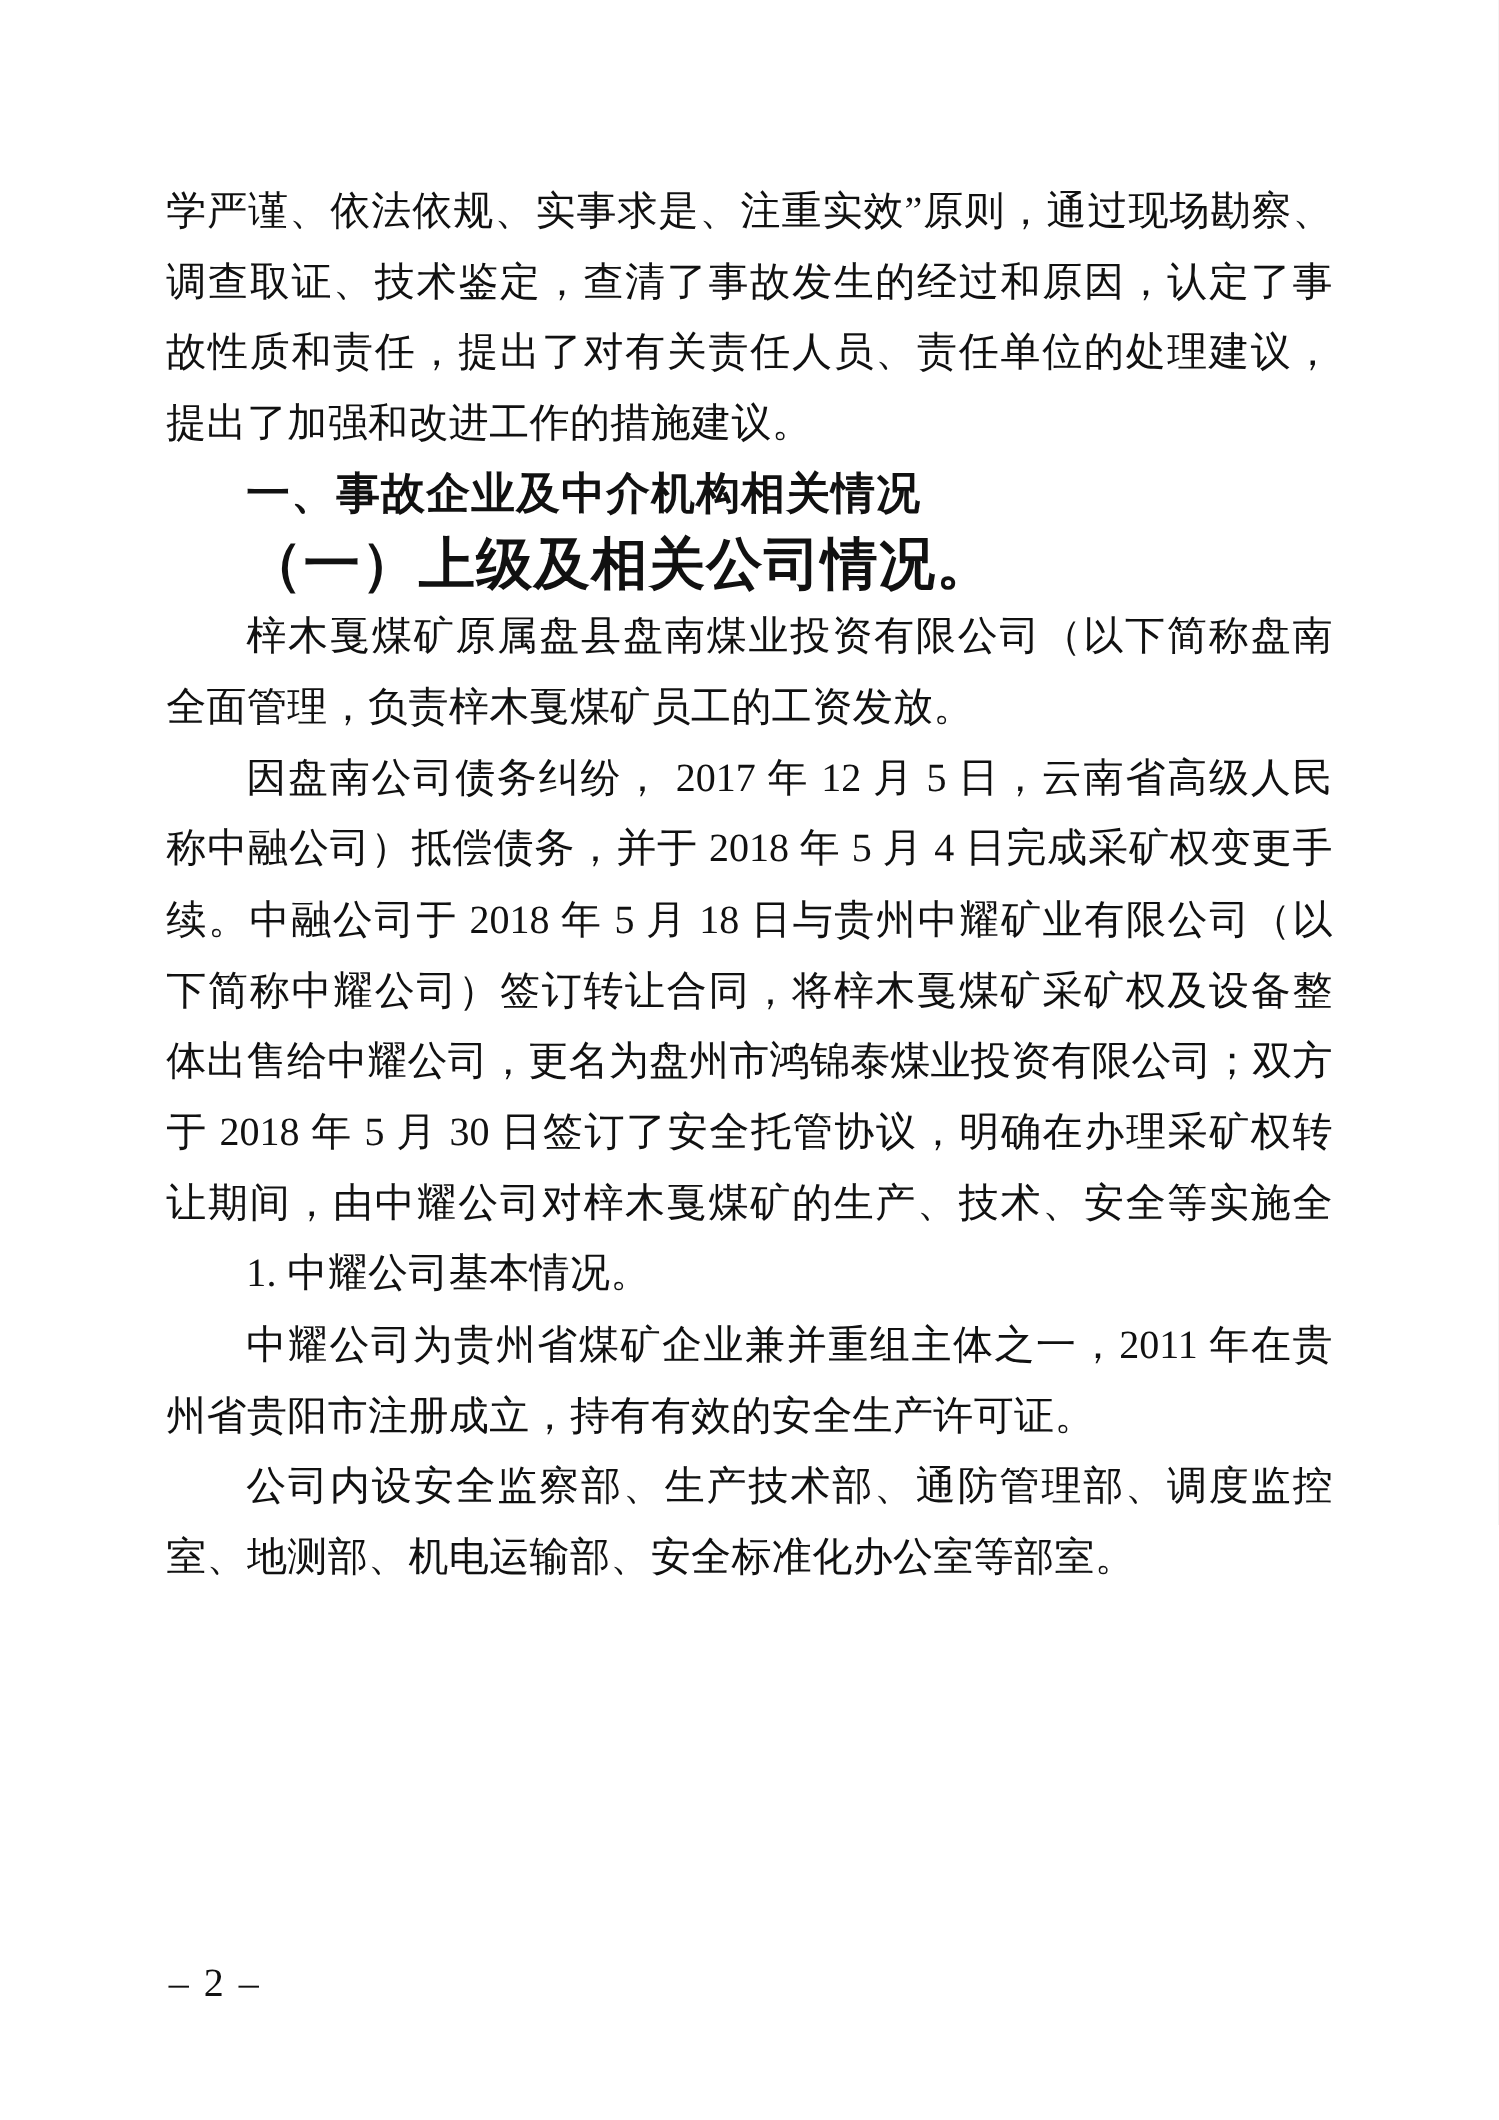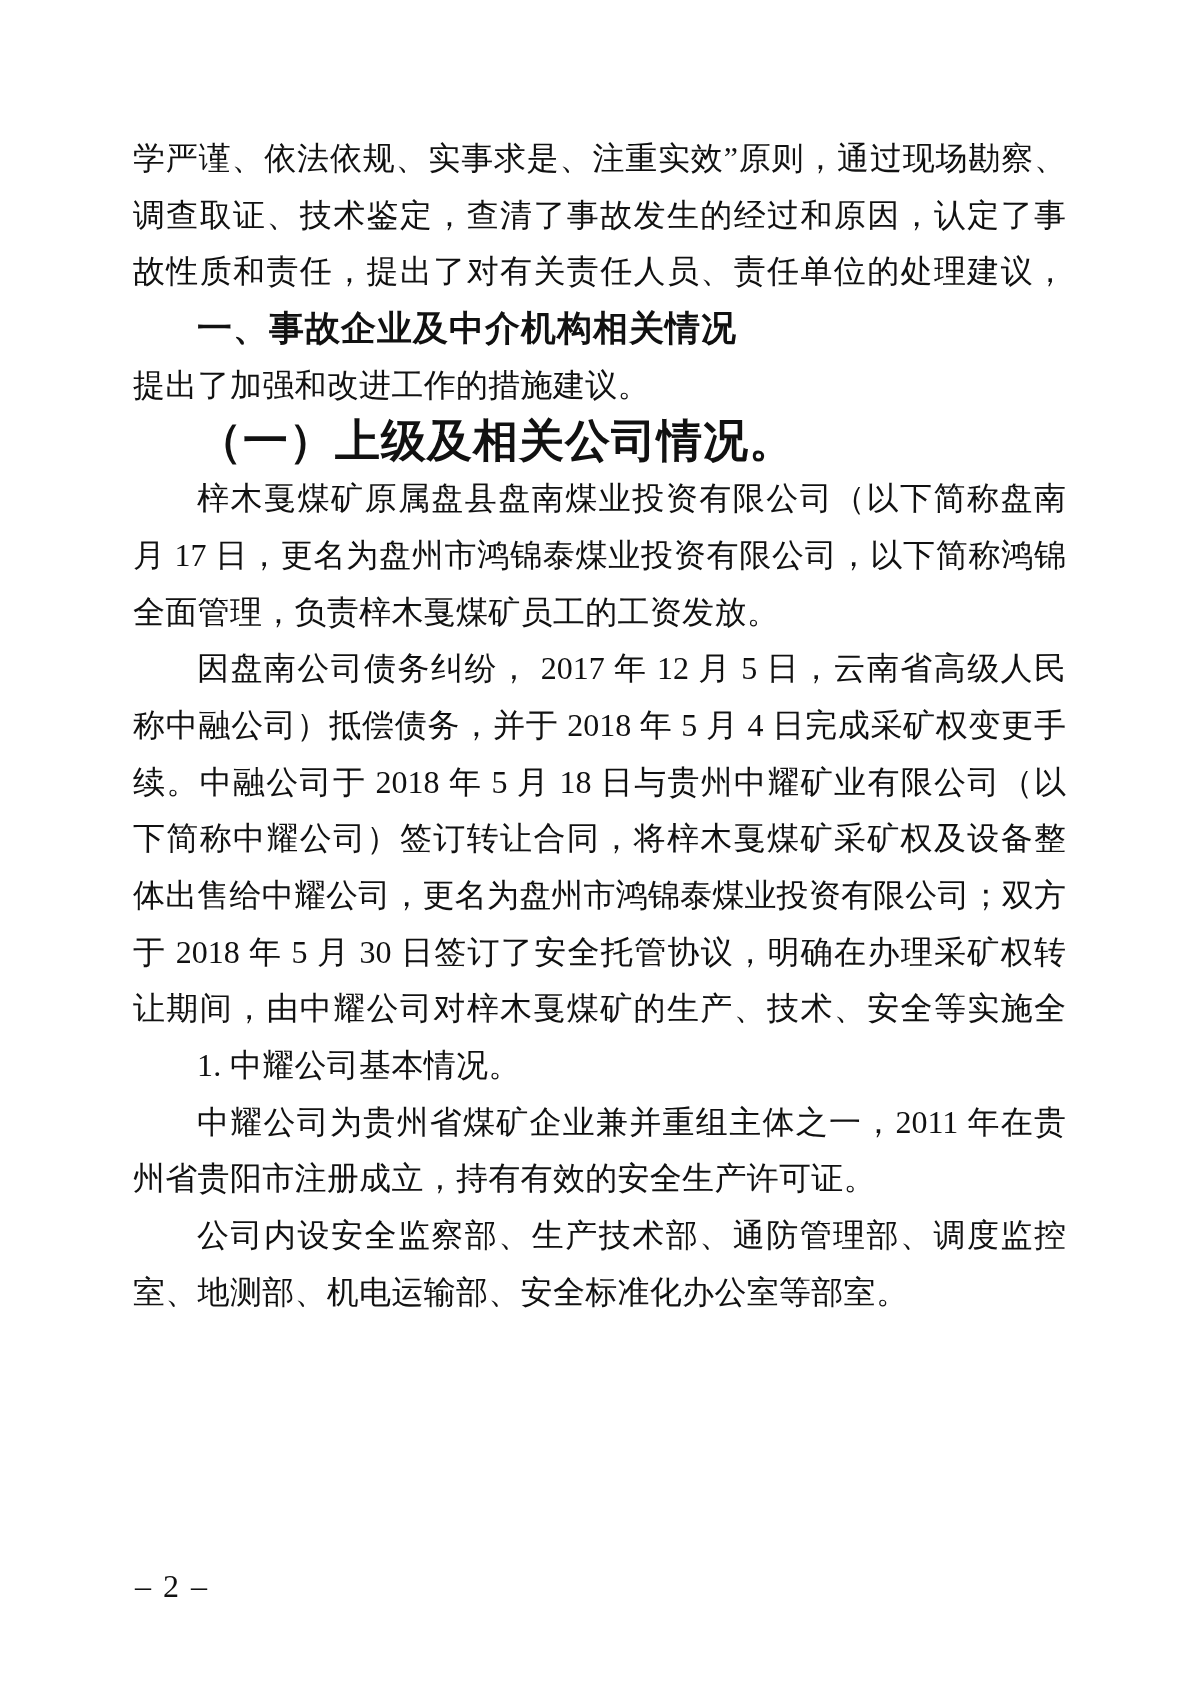--- a/index.html
+++ b/index.html
@@ -12,21 +12,21 @@
     width: 1199px;
     height: 1696px;
     background: #ffffff;
     overflow: hidden;
     font-family: "Liberation Serif", "DejaVu Serif", serif;
     color: #111111;
   }
   .text-column {
     position: absolute;
     left: 133px;
-    top: 130px;
+    top: 140px;
     width: 933px;
   }
   .line {
     font-size: 32px;
     line-height: 56.7px;
     height: 56.7px;
     text-align: left;
     letter-spacing: 0.3px;
     white-space: normal;
     overflow: visible;
@@ -61,25 +61,24 @@
   }
 </style>
 </head>
 <body>
 
 <div class="page">
   <div class="text-column">
       <div class="line justify">学严谨、依法依规、实事求是、注重实效”原则，通过现场勘察、</div>
       <div class="line justify">调查取证、技术鉴定，查清了事故发生的经过和原因，认定了事</div>
       <div class="line justify">故性质和责任，提出了对有关责任人员、责任单位的处理建议，</div>
+      <div class="line">提出了加强和改进工作的措施建议。</div>
       <div class="line h1 indent">一、事故企业及中介机构相关情况</div>
-      <div class="line">提出了加强和改进工作的措施建议。</div>
       <div class="line h2 indent">（一）上级及相关公司情况。</div>
       <div class="line indent justify">梓木戛煤矿原属盘县盘南煤业投资有限公司（以下简称盘南</div>
-      <div class="line justify">月 17 日，更名为盘州市鸿锦泰煤业投资有限公司，以下简称鸿锦</div>
       <div class="line">全面管理，负责梓木戛煤矿员工的工资发放。</div>
       <div class="line indent justify">因盘南公司债务纠纷，  2017 年 12 月 5 日，云南省高级人民</div>
       <div class="line justify">称中融公司）抵偿债务，并于 2018 年 5 月 4 日完成采矿权变更手</div>
       <div class="line justify">续。中融公司于 2018 年 5 月 18 日与贵州中耀矿业有限公司（以</div>
       <div class="line justify">下简称中耀公司）签订转让合同，将梓木戛煤矿采矿权及设备整</div>
       <div class="line justify">体出售给中耀公司，更名为盘州市鸿锦泰煤业投资有限公司；双方</div>
       <div class="line justify">于 2018 年 5 月 30 日签订了安全托管协议，明确在办理采矿权转</div>
       <div class="line justify">让期间，由中耀公司对梓木戛煤矿的生产、技术、安全等实施全</div>
       <div class="line indent">1. 中耀公司基本情况。</div>
       <div class="line indent justify">中耀公司为贵州省煤矿企业兼并重组主体之一，2011 年在贵</div>

